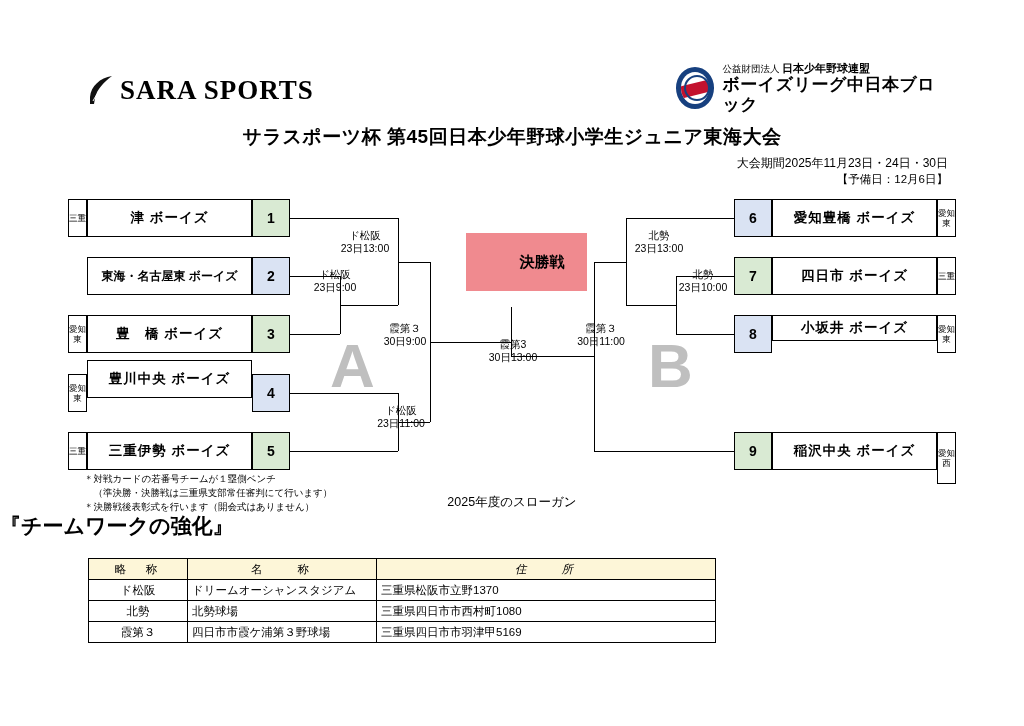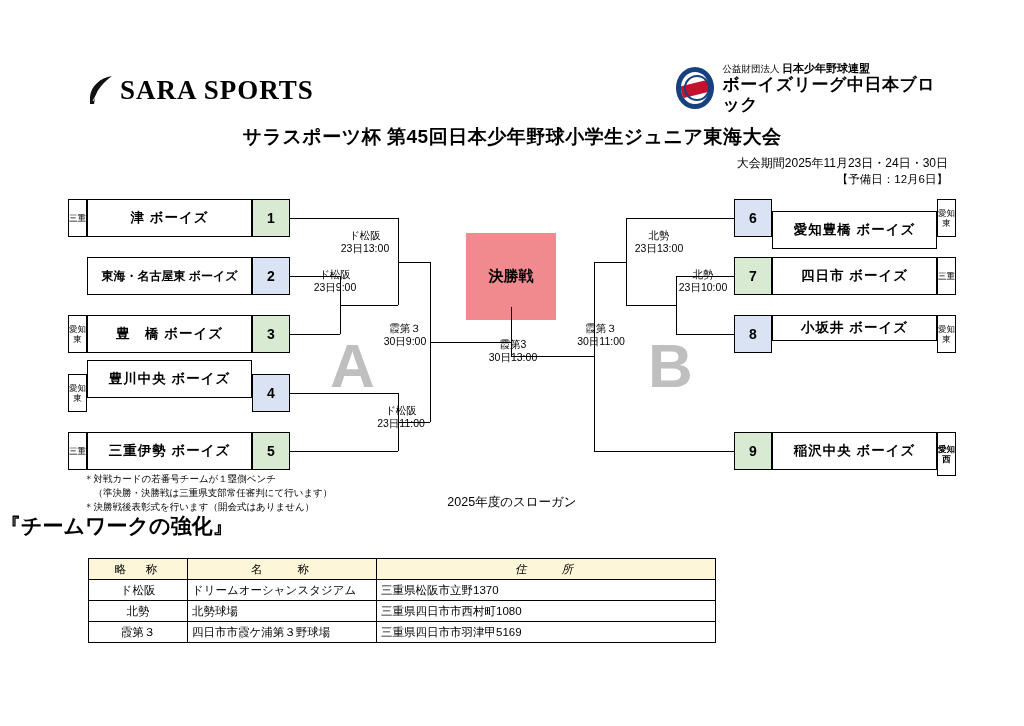--- a/index.html
+++ b/index.html
@@ -59,23 +59,23 @@
   .hl{height:1px;}
   .vl{width:1px;}
   .match-note{
     position:absolute;font-size:10.5px;line-height:13px;text-align:center;white-space:nowrap;
   }
   .blockletter{
     position:absolute;font-size:62px;color:#bfbfbf;font-weight:bold;
     font-family:"Liberation Sans","DejaVu Sans",sans-serif;
   }
   #final-box{
-    position:absolute;left:466px;top:233px;width:90px;height:87px;background:#f08a8f;
+    position:absolute;left:466px;top:233px;width:90px;height:58px;background:#f08a8f;
     display:flex;align-items:center;justify-content:center;
-    font-size:15px;font-weight:bold;color:#000;
+    font-size:15px;font-weight:bold;color:#000;padding-left:31px;
   }
 
   
   #notes{left:84px;top:472px;width:330px;font-size:9.5px;line-height:14px;}
   #notes div{white-space:nowrap;}
   #slogan-sub{left:0;top:494px;width:1024px;text-align:center;font-size:12.5px;}
   #slogan-main{left:0;top:512px;width:1024px;text-align:left;font-size:21px;font-weight:bold;}
 
   
   #venue-table{position:absolute;left:88px;top:558px;border-collapse:collapse;}
@@ -207,21 +207,21 @@
 <div class="blockletter abs" style="left:330px;top:330px;">A</div>
 
 <div id="final-box">決勝戦</div>
 <div class="match-note abs" style="left:476px;top:338px;width:74px;">
   <span>霞第3</span><br><span>30日13:00</span>
 </div>
 
 <div class="seed-box abs" style="left:734px;top:199px;width:38px;height:38px;background:#dae3f3;">
     <span>6</span>
   </div>
-<div class="team-box abs" style="left:772px;top:199px;width:165px;height:38px;margin-top:12px;">
+<div class="team-box abs" style="left:772px;top:199px;width:165px;height:38px;">
     <span>愛知豊橋 ボーイズ</span>
   </div>
 <div class="side-label abs" style="left:937px;top:199px;height:38px;">
     <span>愛知東</span>
   </div>
 
 <div class="seed-box abs" style="left:734px;top:257px;width:38px;height:38px;background:#d9ead3;">
     <span>7</span>
   </div>
 <div class="team-box abs" style="left:772px;top:257px;width:165px;height:38px;">
@@ -240,21 +240,21 @@
 <div class="side-label abs" style="left:937px;top:315px;height:38px;">
     <span>愛知東</span>
   </div>
 
 <div class="seed-box abs" style="left:734px;top:432px;width:38px;height:38px;background:#d9ead3;">
     <span>9</span>
   </div>
 <div class="team-box abs" style="left:772px;top:432px;width:165px;height:38px;">
     <span>稲沢中央 ボーイズ</span>
   </div>
-<div class="side-label abs" style="left:937px;top:432px;height:44px;font-weight:bold;">
+<div class="side-label abs" style="left:937px;top:432px;height:52px;">
     <span>愛知西</span>
   </div>
 
 <div class="line hl abs" style="left:676px;top:276px;width:58px;"></div>
 <div class="line hl abs" style="left:676px;top:334px;width:58px;"></div>
 <div class="line vl abs" style="left:676px;top:276px;height:58px;"></div>
 <div class="line hl abs" style="left:626px;top:305px;width:50px;"></div>
 
 <div class="line hl abs" style="left:626px;top:218px;width:108px;"></div>
 <div class="line vl abs" style="left:626px;top:218px;height:87px;"></div>

